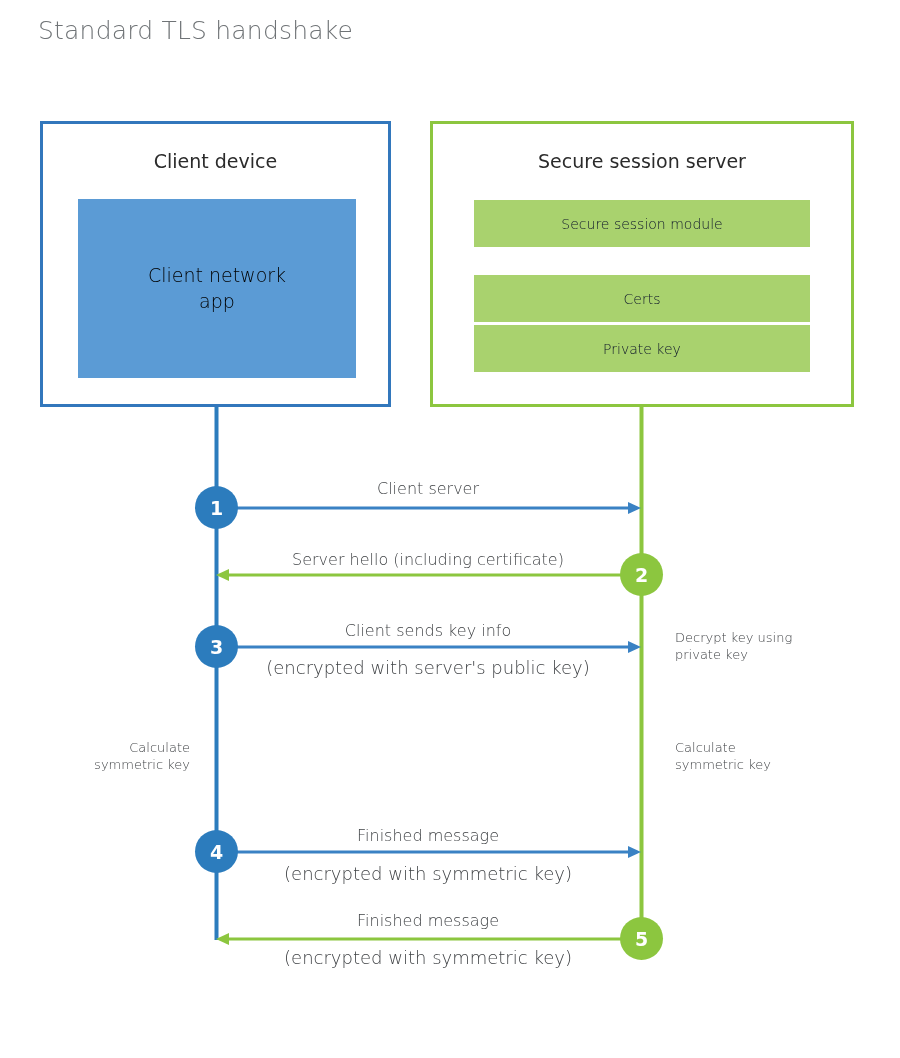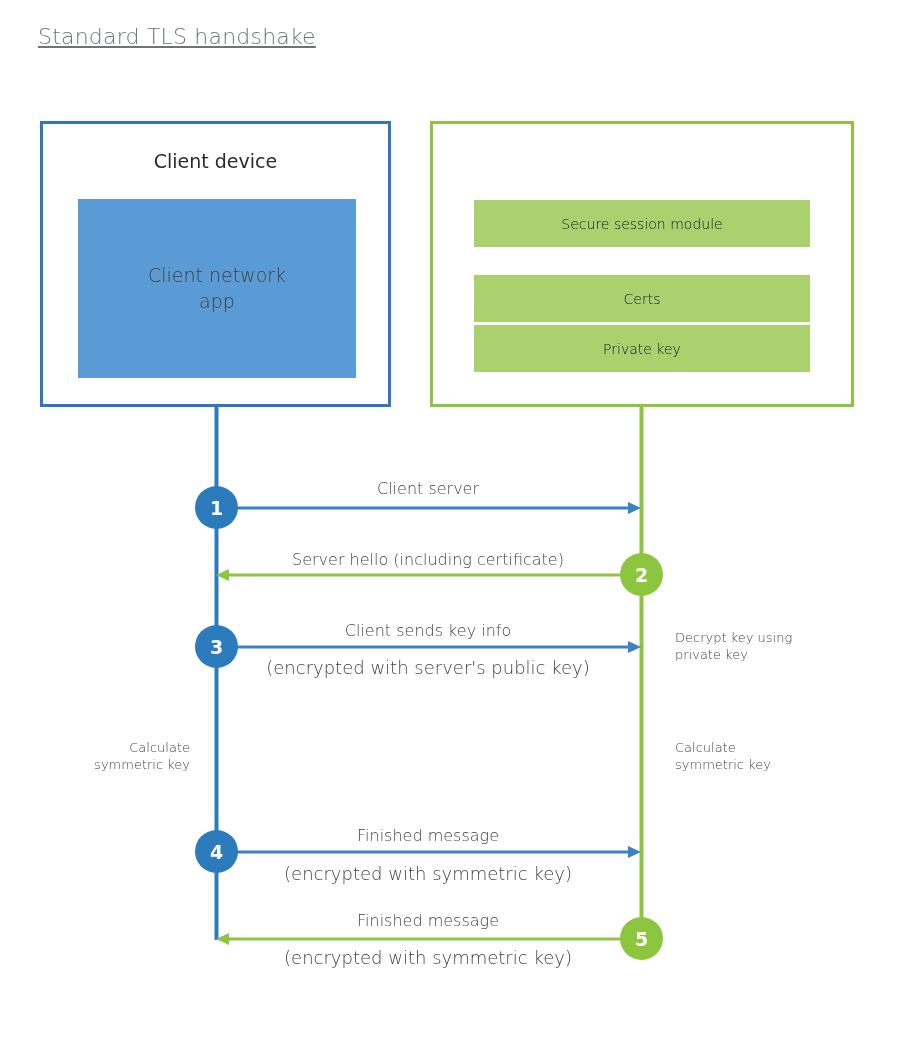--- a/index.html
+++ b/index.html
@@ -12,27 +12,26 @@
     height: 1058px;
     position: relative;
     font-family: "DejaVu Sans", "Liberation Sans", sans-serif;
     overflow: hidden;
   }
 
   
   #page-title {
     position: absolute;
     left: 38px;
-    top: 24px;
-    font-size: 22px;
+    top: 16px;
+    font-size: 25px;
     font-weight: 300;
     color: #6f7376;
     letter-spacing: 0.2px;
     white-space: nowrap;
-    text-decoration: underline;
   }
 
   
   .panel {
     position: absolute;
     background: #ffffff;
     box-sizing: border-box;
   }
   #client-panel {
     left: 40px;
@@ -60,21 +59,21 @@
   }
 
   
   #client-app-block {
     position: absolute;
     left: 35px;
     top: 75px;
     width: 278px;
     height: 179px;
     background: #5b9bd5;
-    color: #404040;
+    color: #000000;
     font-size: 19px;
     font-weight: 300;
     display: flex;
     align-items: center;
     justify-content: center;
     text-align: center;
     line-height: 1.35;
     padding: 0 12px;
     box-sizing: border-box;
   }
@@ -186,20 +185,21 @@
   </g>
 </svg>
 
 <div class="panel" id="client-panel">
   <div class="panel-title">Client device</div>
   <div id="client-app-block" style="white-space: pre-line;">Client network
 app</div>
 </div>
 
 <div class="panel" id="server-panel">
+  <div class="panel-title">Secure session server</div>
   <div class="server-block" id="server-block-0">Secure session module</div>
   <div class="server-block" id="server-block-1">Certs</div>
   <div class="server-block" id="server-block-2">Private key</div>
 </div>
 
 <div class="step-circle blue" style="left:195px; top:486px;">1</div>
 <div class="step-circle green" style="left:620px; top:553px;">2</div>
 <div class="step-circle blue" style="left:195px; top:625px;">3</div>
 <div class="step-circle blue" style="left:195px; top:830px;">4</div>
 <div class="step-circle green" style="left:620px; top:917px;">5</div>

